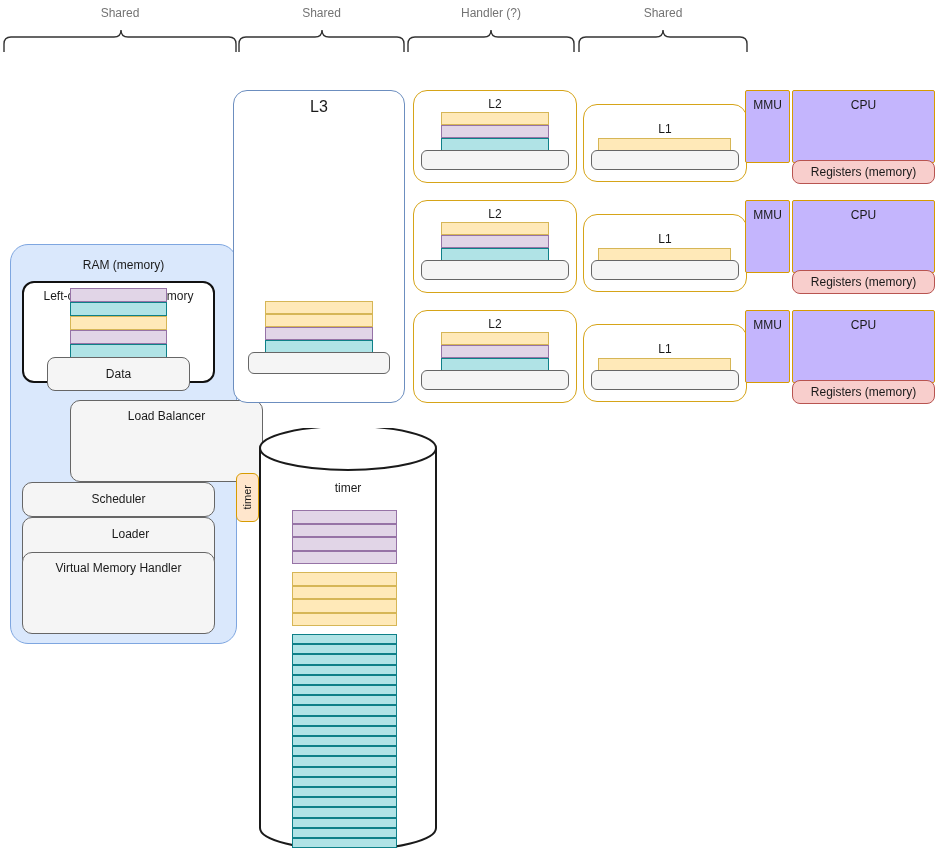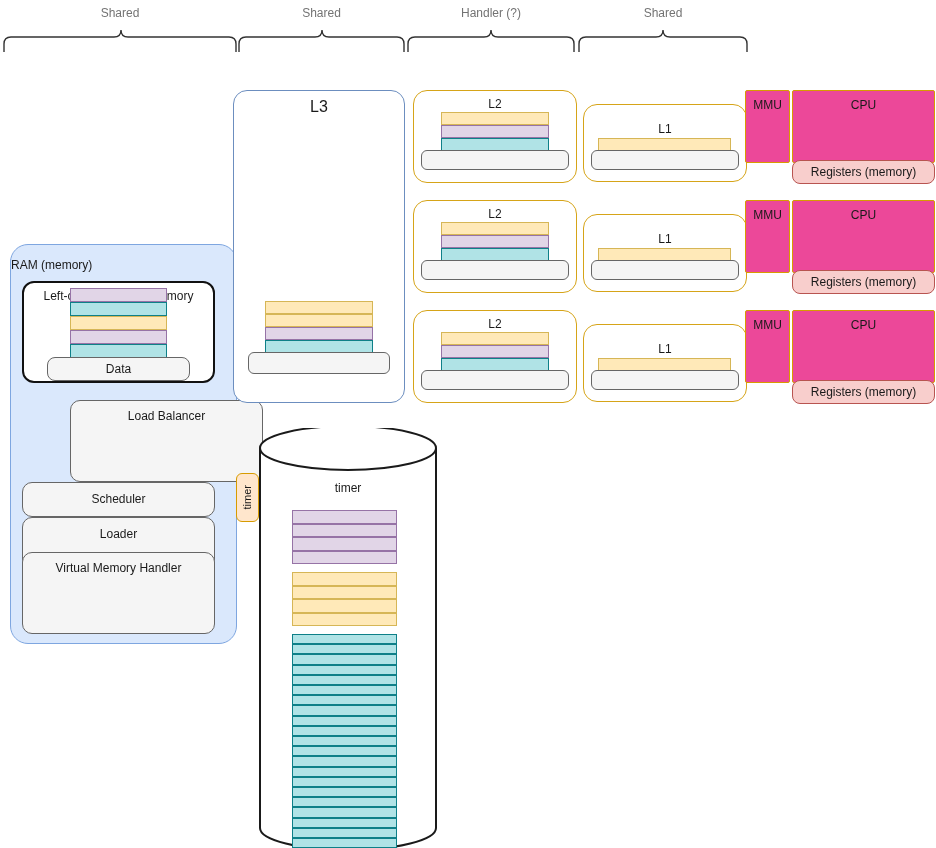--- a/index.html
+++ b/index.html
@@ -6,28 +6,28 @@
   body{width:936px;height:848px;position:relative;overflow:hidden;
        font-family:"Liberation Sans","DejaVu Sans",sans-serif;color:#1a1a1a;}
 
   .abs{position:absolute;box-sizing:border-box;}
 
   
   .brace-label{font-size:12px;text-align:center;color:#737373;line-height:14px;}
   .brace-svg{position:absolute;}
 
   .ram-outer{background:#dae8fc;border:1px solid #7ea6e0;border-radius:18px;}
-  .ram-title{position:absolute;font-size:12px;width:100%;}
+  .ram-title{position:absolute;font-size:12px;text-align:center;width:100%;}
 
   .leftover{background:#ffffff;border:2px solid #111111;border-radius:12px;}
   .svcbox{background:#f5f5f5;border:1px solid #666666;border-radius:10px;}
 
   .l3box{background:#ffffff;border:1px solid #6c8ebf;border-radius:14px;}
   .cachebox{background:#ffffff;border:1px solid #d6a418;border-radius:14px;}
-  .orangebox{background:#ec4899;border:1px solid #d79b00;border-radius:2px;}
+  .orangebox{background:#c4b5fd;border:1px solid #d79b00;border-radius:2px;}
   .redbox{background:#f8cecc;border:1px solid #b85450;border-radius:8px;}
   .timerbox{background:#ffe6cc;border:1px solid #d79b00;border-radius:6px;}
 
   .graybase{background:#f5f5f5;border:1px solid #666666;border-radius:6px;}
   .databox{background:#f5f5f5;border:1px solid #666666;border-radius:8px;
            display:flex;align-items:center;justify-content:center;font-size:12px;}
 
   .layer{position:absolute;box-sizing:border-box;}
   .ly-yellow{background:#ffe9b8;border:1px solid #d6b656;}
   .ly-purple{background:#e1d5e7;border:1px solid #9673a6;}
@@ -68,29 +68,29 @@
 <div class="abs leftover" style="left:22px;top:281px;width:193px;height:102px;">
   <div class="center-lbl" style="position:absolute;top:6px;font-size:12px;">Left-over (program) memory</div>
 </div>
 <div id="leftover-layers">
     <div class="abs layer ly-cyan" style="left: 70px; width: 97px; height: 14px; top: 344px;"></div>
     <div class="abs layer ly-purple" style="left: 70px; width: 97px; height: 14px; top: 330px;"></div>
     <div class="abs layer ly-yellow" style="left: 70px; width: 97px; height: 14px; top: 316px;"></div>
     <div class="abs layer ly-cyan" style="left: 70px; width: 97px; height: 14px; top: 302px;"></div>
     <div class="abs layer ly-purple" style="left: 70px; width: 97px; height: 14px; top: 288px;"></div>
   </div>
-<div class="abs databox" style="left:47px;top:357px;width:143px;height:24px;">Data</div>
+<div class="abs databox" style="left:47px;top:357px;width:143px;height:34px;">Data</div>
 
 <div class="abs svcbox" style="left:22px;top:400px;width:193px;height:82px;margin-left:48px;">
   <div class="center-lbl" style="position:absolute;top:8px;font-size:12px;">Load Balancer</div>
 </div>
 <div class="abs svcbox" style="left:22px;top:482px;width:193px;height:35px;">
   <div class="center-lbl" style="position:absolute;top:9px;font-size:12px;text-align:center;">Scheduler</div>
 </div>
-<div class="abs svcbox" style="left:22px;top:517px;width:193px;height:52px;">
+<div class="abs svcbox" style="left:22px;top:517px;width:193px;height:52px;padding-left:12px;">
   <div class="center-lbl" style="position:absolute;top:9px;font-size:12px;">Loader</div>
 </div>
 <div class="abs svcbox" style="left:22px;top:552px;width:193px;height:82px;">
   <div class="center-lbl" style="position:absolute;top:8px;font-size:12px;">Virtual Memory Handler</div>
 </div>
 
 <div class="abs l3box" style="left:233px;top:90px;width:172px;height:313px;">
   <div class="center-lbl" style="position:absolute;top:7px;font-size:16px;">L3</div>
 </div>
 <div id="l3-layers">

